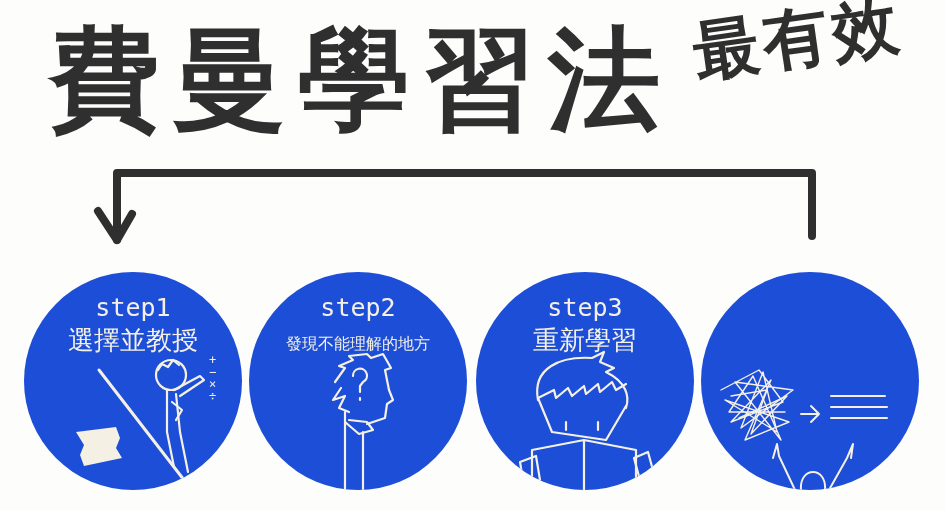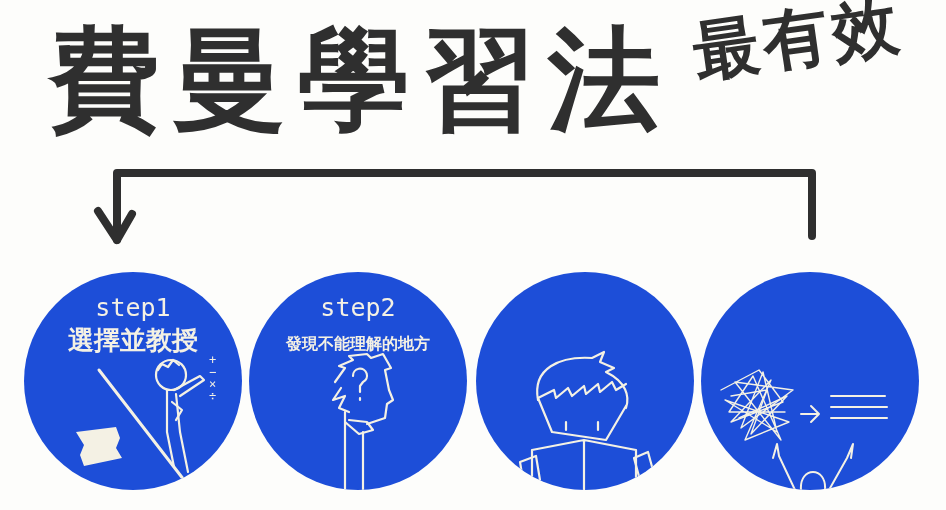--- a/index.html
+++ b/index.html
@@ -2,21 +2,21 @@
 <html><head>
 <meta charset="utf-8">
 <style>
   html,body{margin:0;padding:0;}
   body{width:946px;height:510px;background:#fdfdfb;position:relative;overflow:hidden;font-family:"DejaVu Sans",sans-serif;}
   .title-main{position:absolute;left:48px;top:14px;height:130px;display:flex;gap:0;color:#2f2f2f;font-weight:bold;font-size:112px;line-height:130px;letter-spacing:13px;white-space:nowrap;text-align:right;}
   .title-sub{position:absolute;left:700px;top:8px;color:#2f2f2f;font-weight:bold;font-size:66px;line-height:90px;letter-spacing:4px;transform:rotate(-8deg);transform-origin:left bottom;white-space:nowrap;}
   .loop-arrow{position:absolute;left:0;top:0;}
   .step{position:absolute;top:272px;width:218px;height:218px;border-radius:50%;background:#1d4ed8;overflow:hidden;}
   .step-label{position:absolute;left:0;right:0;top:22px;text-align:center;color:#f4f1e4;font-family:"DejaVu Sans Mono",monospace;font-size:25px;line-height:28px;}
-  .step-title{position:absolute;left:0;right:0;top:52px;text-align:center;color:#f4f1e4;font-size:26px;line-height:32px;font-weight:bold;white-space:nowrap;}
+  .step-title{position:absolute;left:0;right:0;top:52px;text-align:center;color:#f4f1e4;font-size:26px;line-height:32px;font-weight:normal;white-space:nowrap;}
   .step-title.small{font-size:16px;top:56px;letter-spacing:0px;}
   .step-art{position:absolute;left:0;top:0;}
 </style>
 </head>
 <body>
 
 <div class="title-main">費曼學習法</div>
 <div class="title-sub">最有效</div>
 
 <svg class="loop-arrow" width="946" height="260" viewBox="0 0 946 260">
@@ -52,20 +52,22 @@
       <path d="M86 110 l10 -14 l-6 -2 l14 -6 l-4 -4 l18 -2 l4 4 l12 -4 l8 14 l-6 2 l4 20 l4 10 l-6 4 l-2 14 l-18 6"></path>
       <path d="M92 116 L84 128 L96 124 L90 136 L100 140"></path>
       <path d="M96 140 L96 218 M114 160 L114 218"></path>
       <path d="M96 150 L110 162 L124 158 L118 150 L100 148"></path>
       <path d="M104 104 a7 7 0 1 1 10 6 l-3 4 l0 6 M111 126 l0 2"></path>
     </g>
   </svg>
 </div>
 
 <div class="step" style="left:476px;">
+  <div class="step-label">step3</div>
+  <div class="step-title">重新學習</div>
   <svg class="step-art" width="218" height="218" viewBox="0 0 218 218">
     <g fill="none" stroke="#f4f1e4" stroke-width="2.2" stroke-linecap="round" stroke-linejoin="round">
       <path d="M62 128 C56 96 84 84 116 86 L128 80 L124 90 L138 96 L130 100 C150 110 154 124 150 136"></path>
       <path d="M62 126 L78 118 L80 126 L92 116 L96 124 L108 114 L110 122 L122 112 L124 120 L136 110 L140 118 L150 112"></path>
       <path d="M62 126 L76 160 L130 168 L150 134"></path>
       <line x1="90" y1="150" x2="90" y2="158"></line>
       <line x1="122" y1="150" x2="122" y2="158"></line>
       <path d="M56 178 L108 168 L160 178 L160 218 M56 178 L56 218 M108 168 L108 218"></path>
       <path d="M44 190 L60 184 L64 208 L48 214 Z"></path>
       <path d="M158 186 L172 180 L178 202 L164 208 Z"></path>

